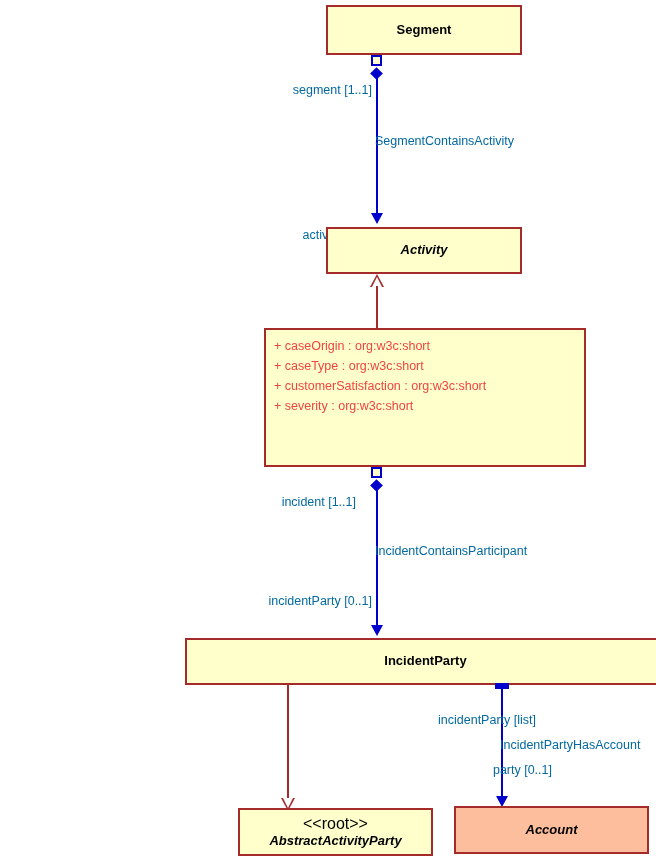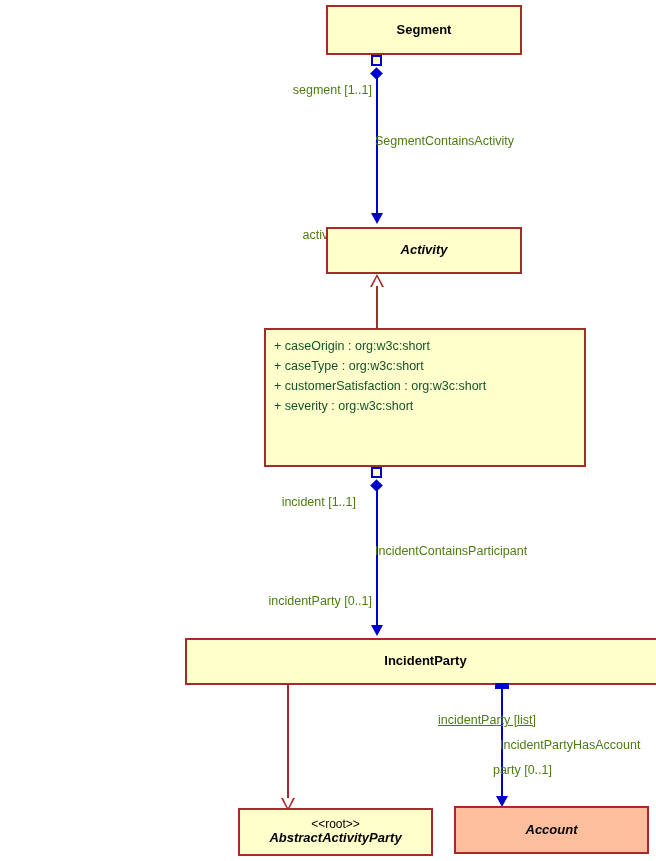--- a/index.html
+++ b/index.html
@@ -47,31 +47,31 @@
     height: auto;
     border-bottom: 2px solid #A52A2A;
     padding-top: 6px;
     padding-bottom: 6px;
   }
   .class-name.abstract {
     font-style: italic;
     text-align: right;
   }
   .stereotype {
-    font-size: 12px;
+    font-size: 16px;
     font-weight: normal;
     font-style: normal;
     letter-spacing: 0px;
   }
   .attr-compartment {
     padding: 6px 0 8px 8px;
   }
   .attr-row {
     font-size: 12.5px;
-    color: #14532d;
+    color: #ef4444;
     line-height: 20px;
     white-space: nowrap;
   }
 
   
   .vline {
     position: absolute;
     width: 0;
     border-left-width: 2px;
     border-left-style: solid;
@@ -127,21 +127,21 @@
     width: 0; height: 0;
     border-left: 5px solid transparent;
     border-right: 5px solid transparent;
     border-bottom: 10px solid #FFFFFF;
   }
 
   
   .edge-label {
     position: absolute;
     font-size: 12.5px;
-    color: #4d7c0f;
+    color: #0369a1;
     white-space: nowrap;
     line-height: 14px;
   }
   .edge-label.right-align { text-align: right; }
 </style>
 </head>
 <body>
 
 <div id="canvas">
 
@@ -193,21 +193,21 @@
     </div>
   </div>
 
   <div class="vline red" style="left:287px; top:685px; height:116px;"></div>
   <div class="triangle-red" style="left:281px; top:798px; transform: rotate(180deg);"></div>
 
   <div class="bar-blue" style="left:495px; top:683px;"></div>
   <div class="vline blue" style="left:501px; top:687px; height:115px;"></div>
   <div class="arrow-down-blue" style="left:496px; top:796px;"></div>
 
-  <div class="edge-label right-align" style="left:366px; top:713px; width:170px;text-decoration:underline;">incidentParty [list]</div>
+  <div class="edge-label right-align" style="left:366px; top:713px; width:170px;">incidentParty [list]</div>
   <div class="edge-label" style="left:500px; top:738px;">IncidentPartyHasAccount</div>
   <div class="edge-label right-align" style="left:396px; top:763px; width:156px;">party [0..1]</div>
 
   <div class="uml-class" style="left:190px; top:808px; width:195px; height:48px;">
     <div class="class-header">
       <span class="stereotype">&lt;&lt;root&gt;&gt;</span>
       <span class="class-name abstract">AbstractActivityParty</span>
     </div>
   </div>
 

